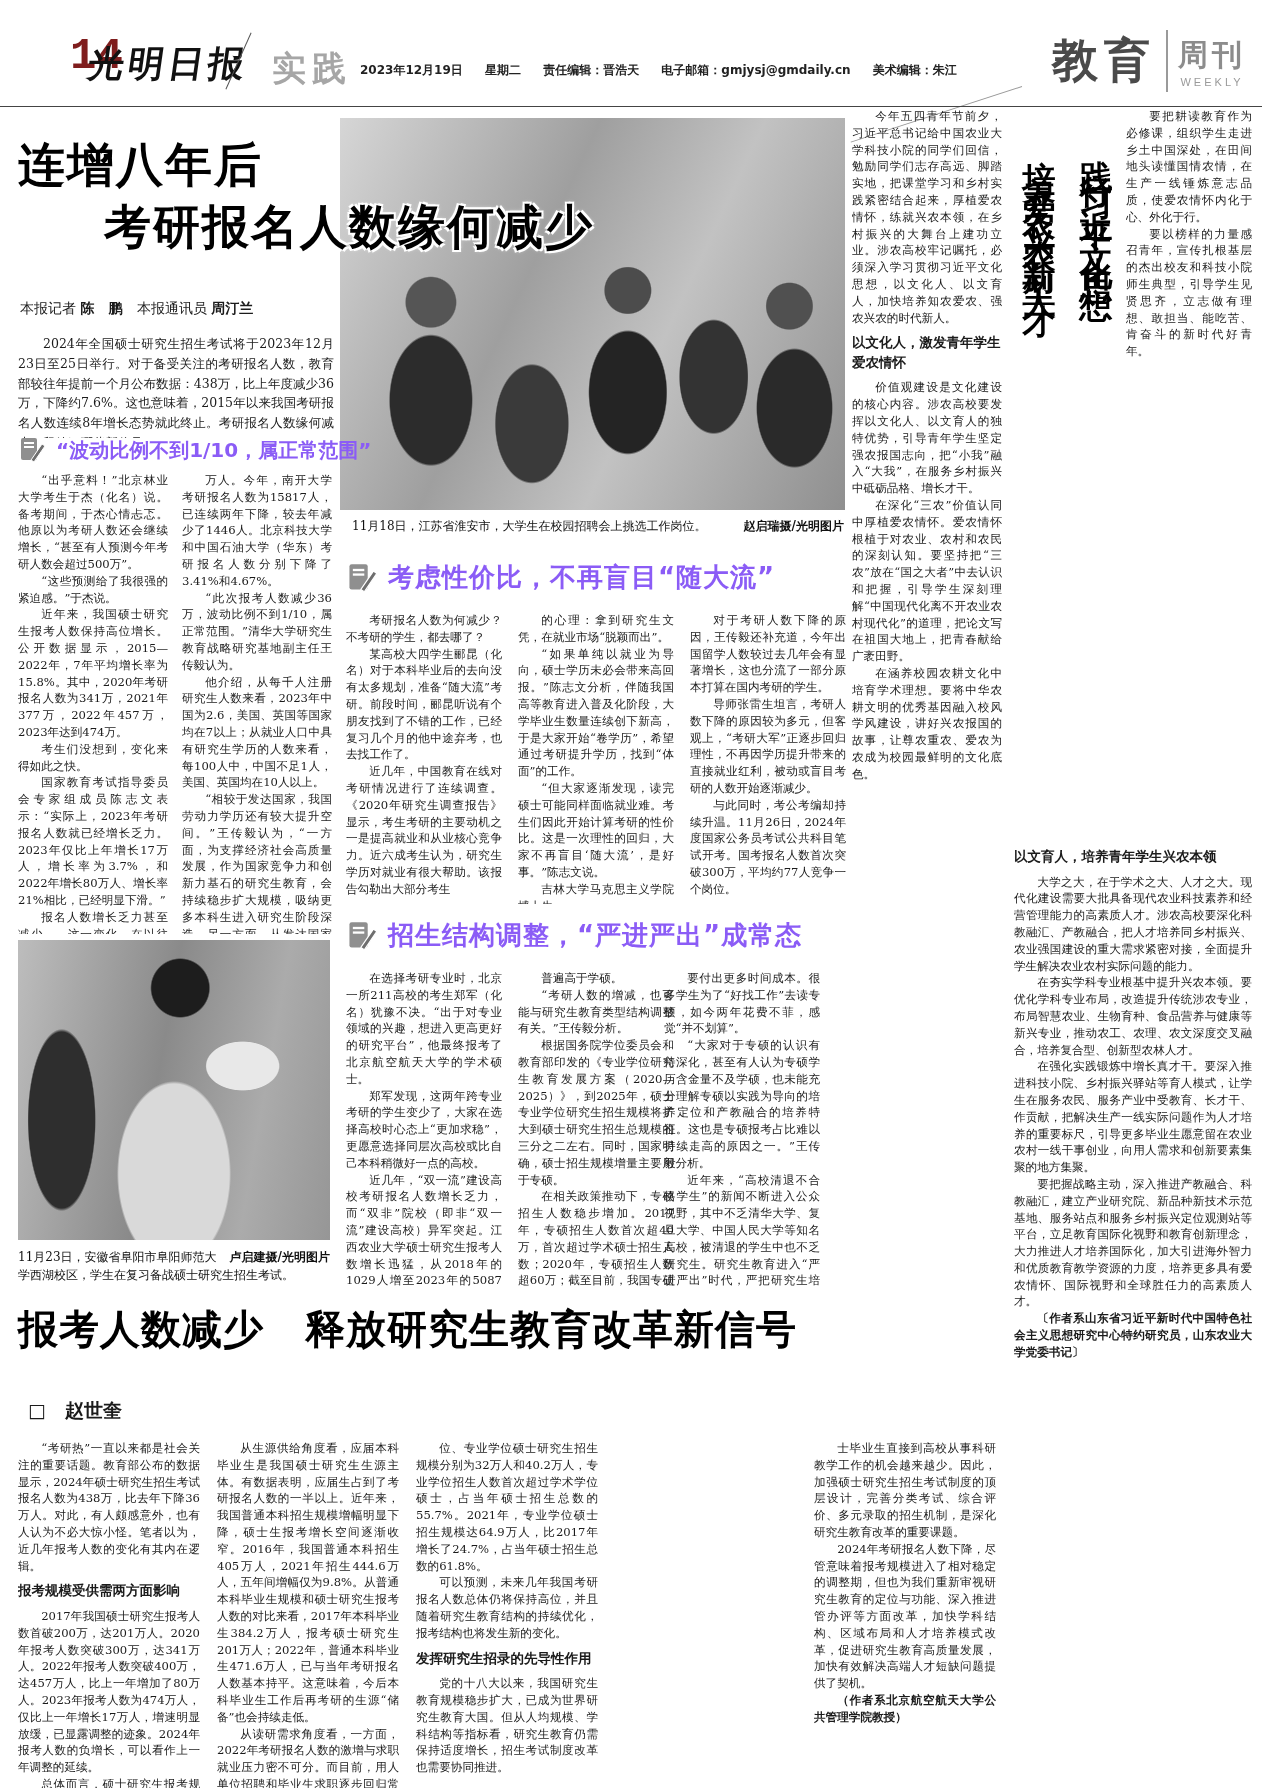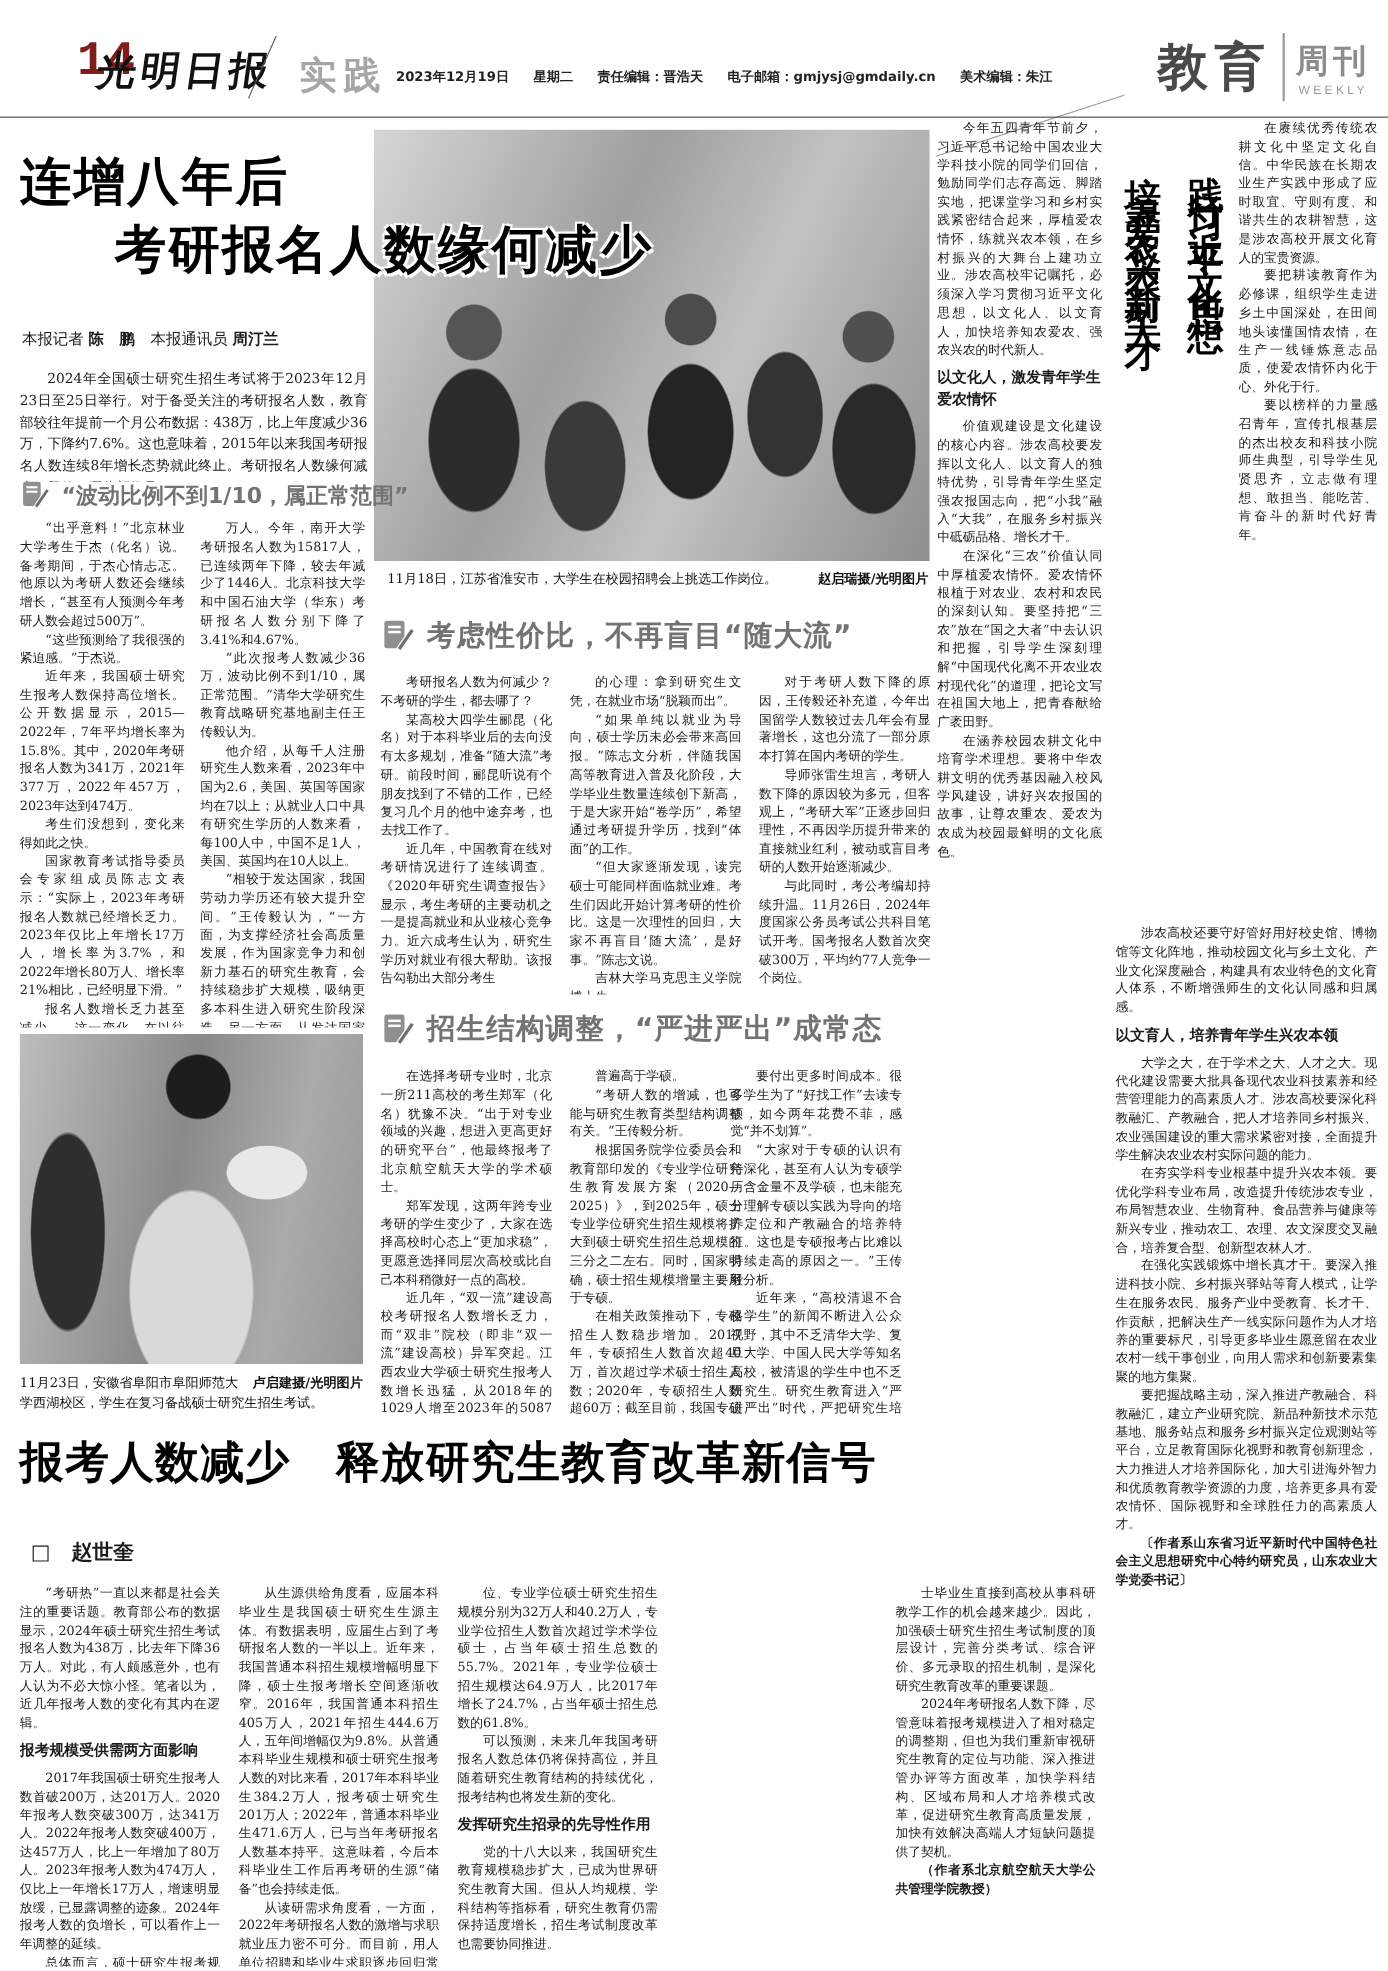--- a/index.html
+++ b/index.html
@@ -59,21 +59,21 @@
      radial-gradient(ellipse 60px 160px at 14% 60%,#2e2e2e 0 55%,transparent 57%),
      linear-gradient(100deg,#bdbdbd,#8a8a8a 45%,#ababab 75%,#969696);}
   .caption-row{position:absolute;display:flex;justify-content:space-between;
                font-size:12px;color:#111;}
   .caption-top{left:352px;top:518px;width:492px;}
   .caption-left{left:18px;top:1248px;width:312px;display:block;line-height:1.5;}
   .caption-left .credit{float:right;}
   .credit{font-weight:bold;white-space:nowrap;margin-left:10px;}
   
   .sec-title{position:absolute;display:flex;align-items:center;gap:10px;z-index:4;}
-  .sec-title h2{margin:0;font-family:"DejaVu Sans",sans-serif;font-weight:bold;color:#737373;}
+  .sec-title h2{margin:0;font-family:"DejaVu Sans",sans-serif;font-weight:bold;color:#8b5cf6;}
   .st1 h2{font-size:20px;}
   .st2 h2,.st3 h2{font-size:26px;letter-spacing:1px;}
   .pen-icon{flex:0 0 auto;}
   .col{position:absolute;overflow:hidden;font-size:11.6px;line-height:1.45;text-align:justify;}
   .col p{margin:0;text-indent:2em;}
   .col-subhead{font-family:Liberation Serif, serif;font-weight:bold;text-align:left;
                font-size:13.5px;margin:7px 0;text-indent:0;}
   .col-attrib{font-weight:bold;text-indent:2em;margin:0;}
   
   .b-headline{position:absolute;left:18px;top:1302px;width:830px;font-family:"DejaVu Sans",sans-serif;
@@ -250,27 +250,25 @@
     </div>
 
   <div class="r-block">
     <div class="r-row">
       <div class="v-panel">
         <div class="v-line">践行习近平文化思想</div>
         <div class="v-line">培养爱农兴农新型人才</div>
 
       </div>
       <div class="r-colR">
-          <p>在赓续优秀传统农耕文化中坚定文化自信。中华民族在长期农业生产实践中形成了应时取宜、守则有度、和谐共生的农耕智慧，这是涉农高校开展文化育人的宝贵资源。</p>
           <p>要把耕读教育作为必修课，组织学生走进乡土中国深处，在田间地头读懂国情农情，在生产一线锤炼意志品质，使爱农情怀内化于心、外化于行。</p>
           <p>要以榜样的力量感召青年，宣传扎根基层的杰出校友和科技小院师生典型，引导学生见贤思齐，立志做有理想、敢担当、能吃苦、肯奋斗的新时代好青年。</p>
         </div>
     </div>
     <div class="r-wide">
-        <p>涉农高校还要守好管好用好校史馆、博物馆等文化阵地，推动校园文化与乡土文化、产业文化深度融合，构建具有农业特色的文化育人体系，不断增强师生的文化认同感和归属感。</p>
         <div class="col-subhead">以文育人，培养青年学生兴农本领</div>
         <p>大学之大，在于学术之大、人才之大。现代化建设需要大批具备现代农业科技素养和经营管理能力的高素质人才。涉农高校要深化科教融汇、产教融合，把人才培养同乡村振兴、农业强国建设的重大需求紧密对接，全面提升学生解决农业农村实际问题的能力。</p>
         <p>在夯实学科专业根基中提升兴农本领。要优化学科专业布局，改造提升传统涉农专业，布局智慧农业、生物育种、食品营养与健康等新兴专业，推动农工、农理、农文深度交叉融合，培养复合型、创新型农林人才。</p>
         <p>在强化实践锻炼中增长真才干。要深入推进科技小院、乡村振兴驿站等育人模式，让学生在服务农民、服务产业中受教育、长才干、作贡献，把解决生产一线实际问题作为人才培养的重要标尺，引导更多毕业生愿意留在农业农村一线干事创业，向用人需求和创新要素集聚的地方集聚。</p>
         <p>要把握战略主动，深入推进产教融合、科教融汇，建立产业研究院、新品种新技术示范基地、服务站点和服务乡村振兴定位观测站等平台，立足教育国际化视野和教育创新理念，大力推进人才培养国际化，加大引进海外智力和优质教育教学资源的力度，培养更多具有爱农情怀、国际视野和全球胜任力的高素质人才。</p>
         <p class="col-attrib">〔作者系山东省习近平新时代中国特色社会主义思想研究中心特约研究员，山东农业大学党委书记〕</p>
       </div>
   </div>
 
 </div>

